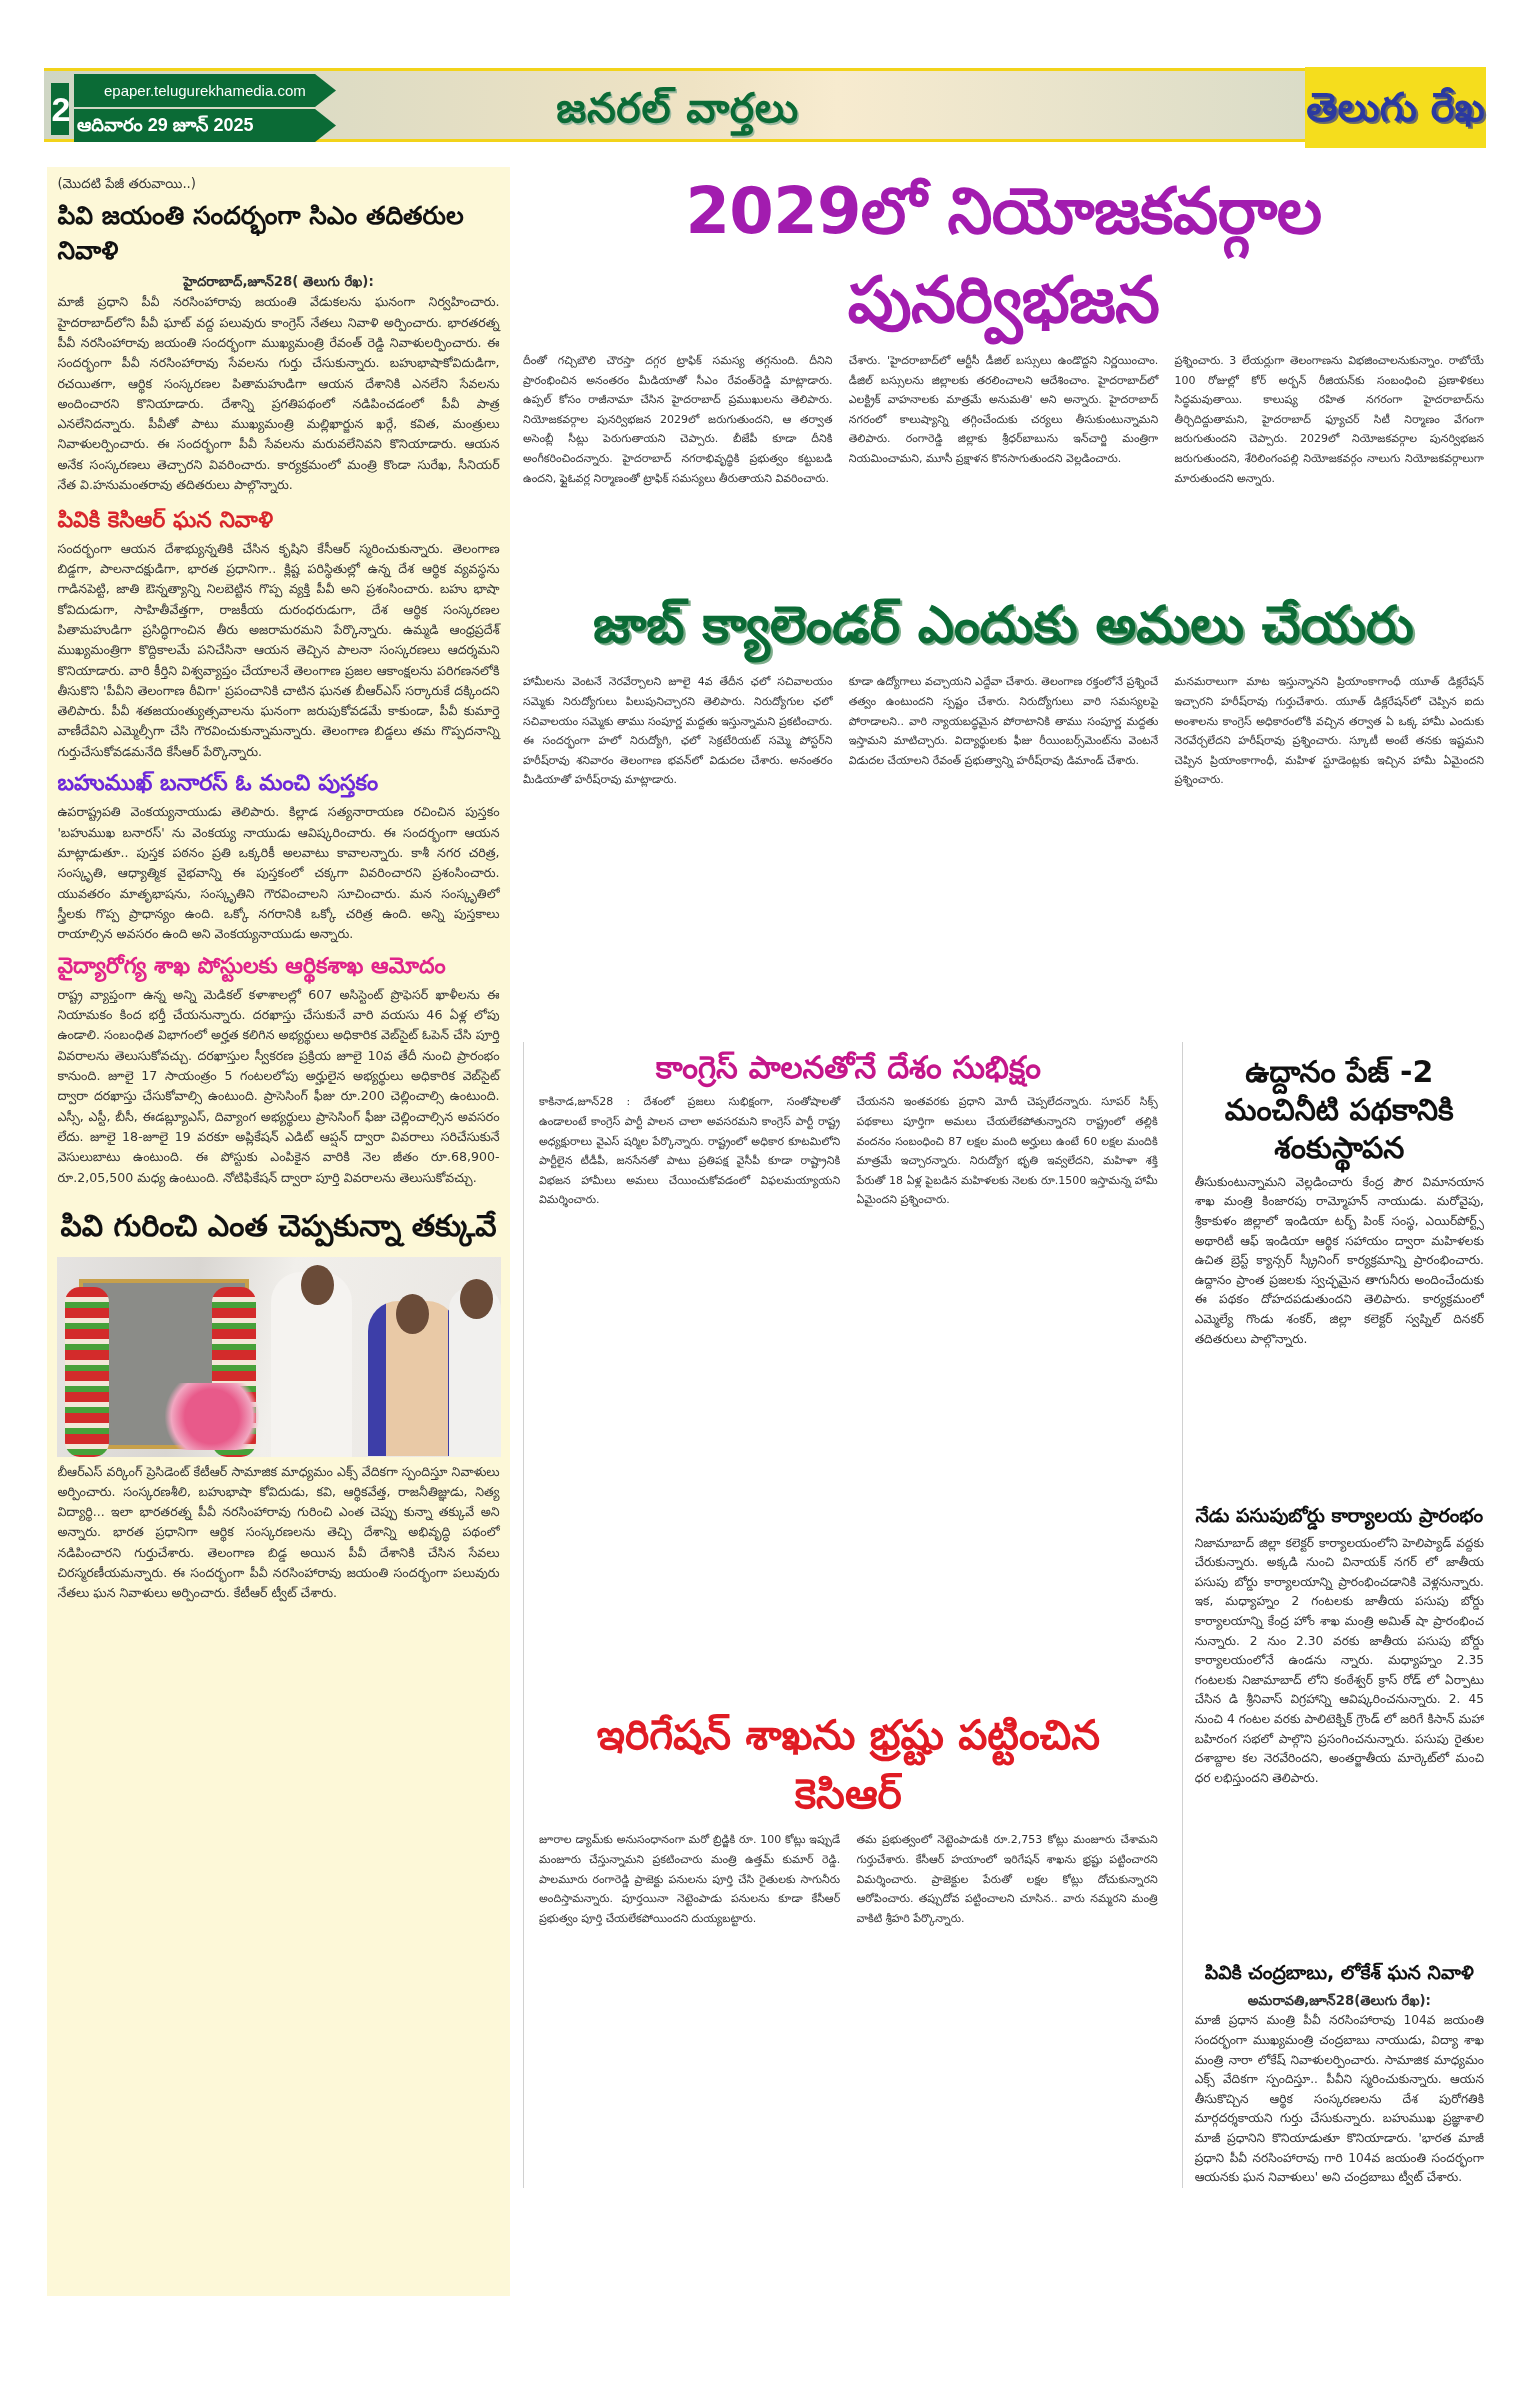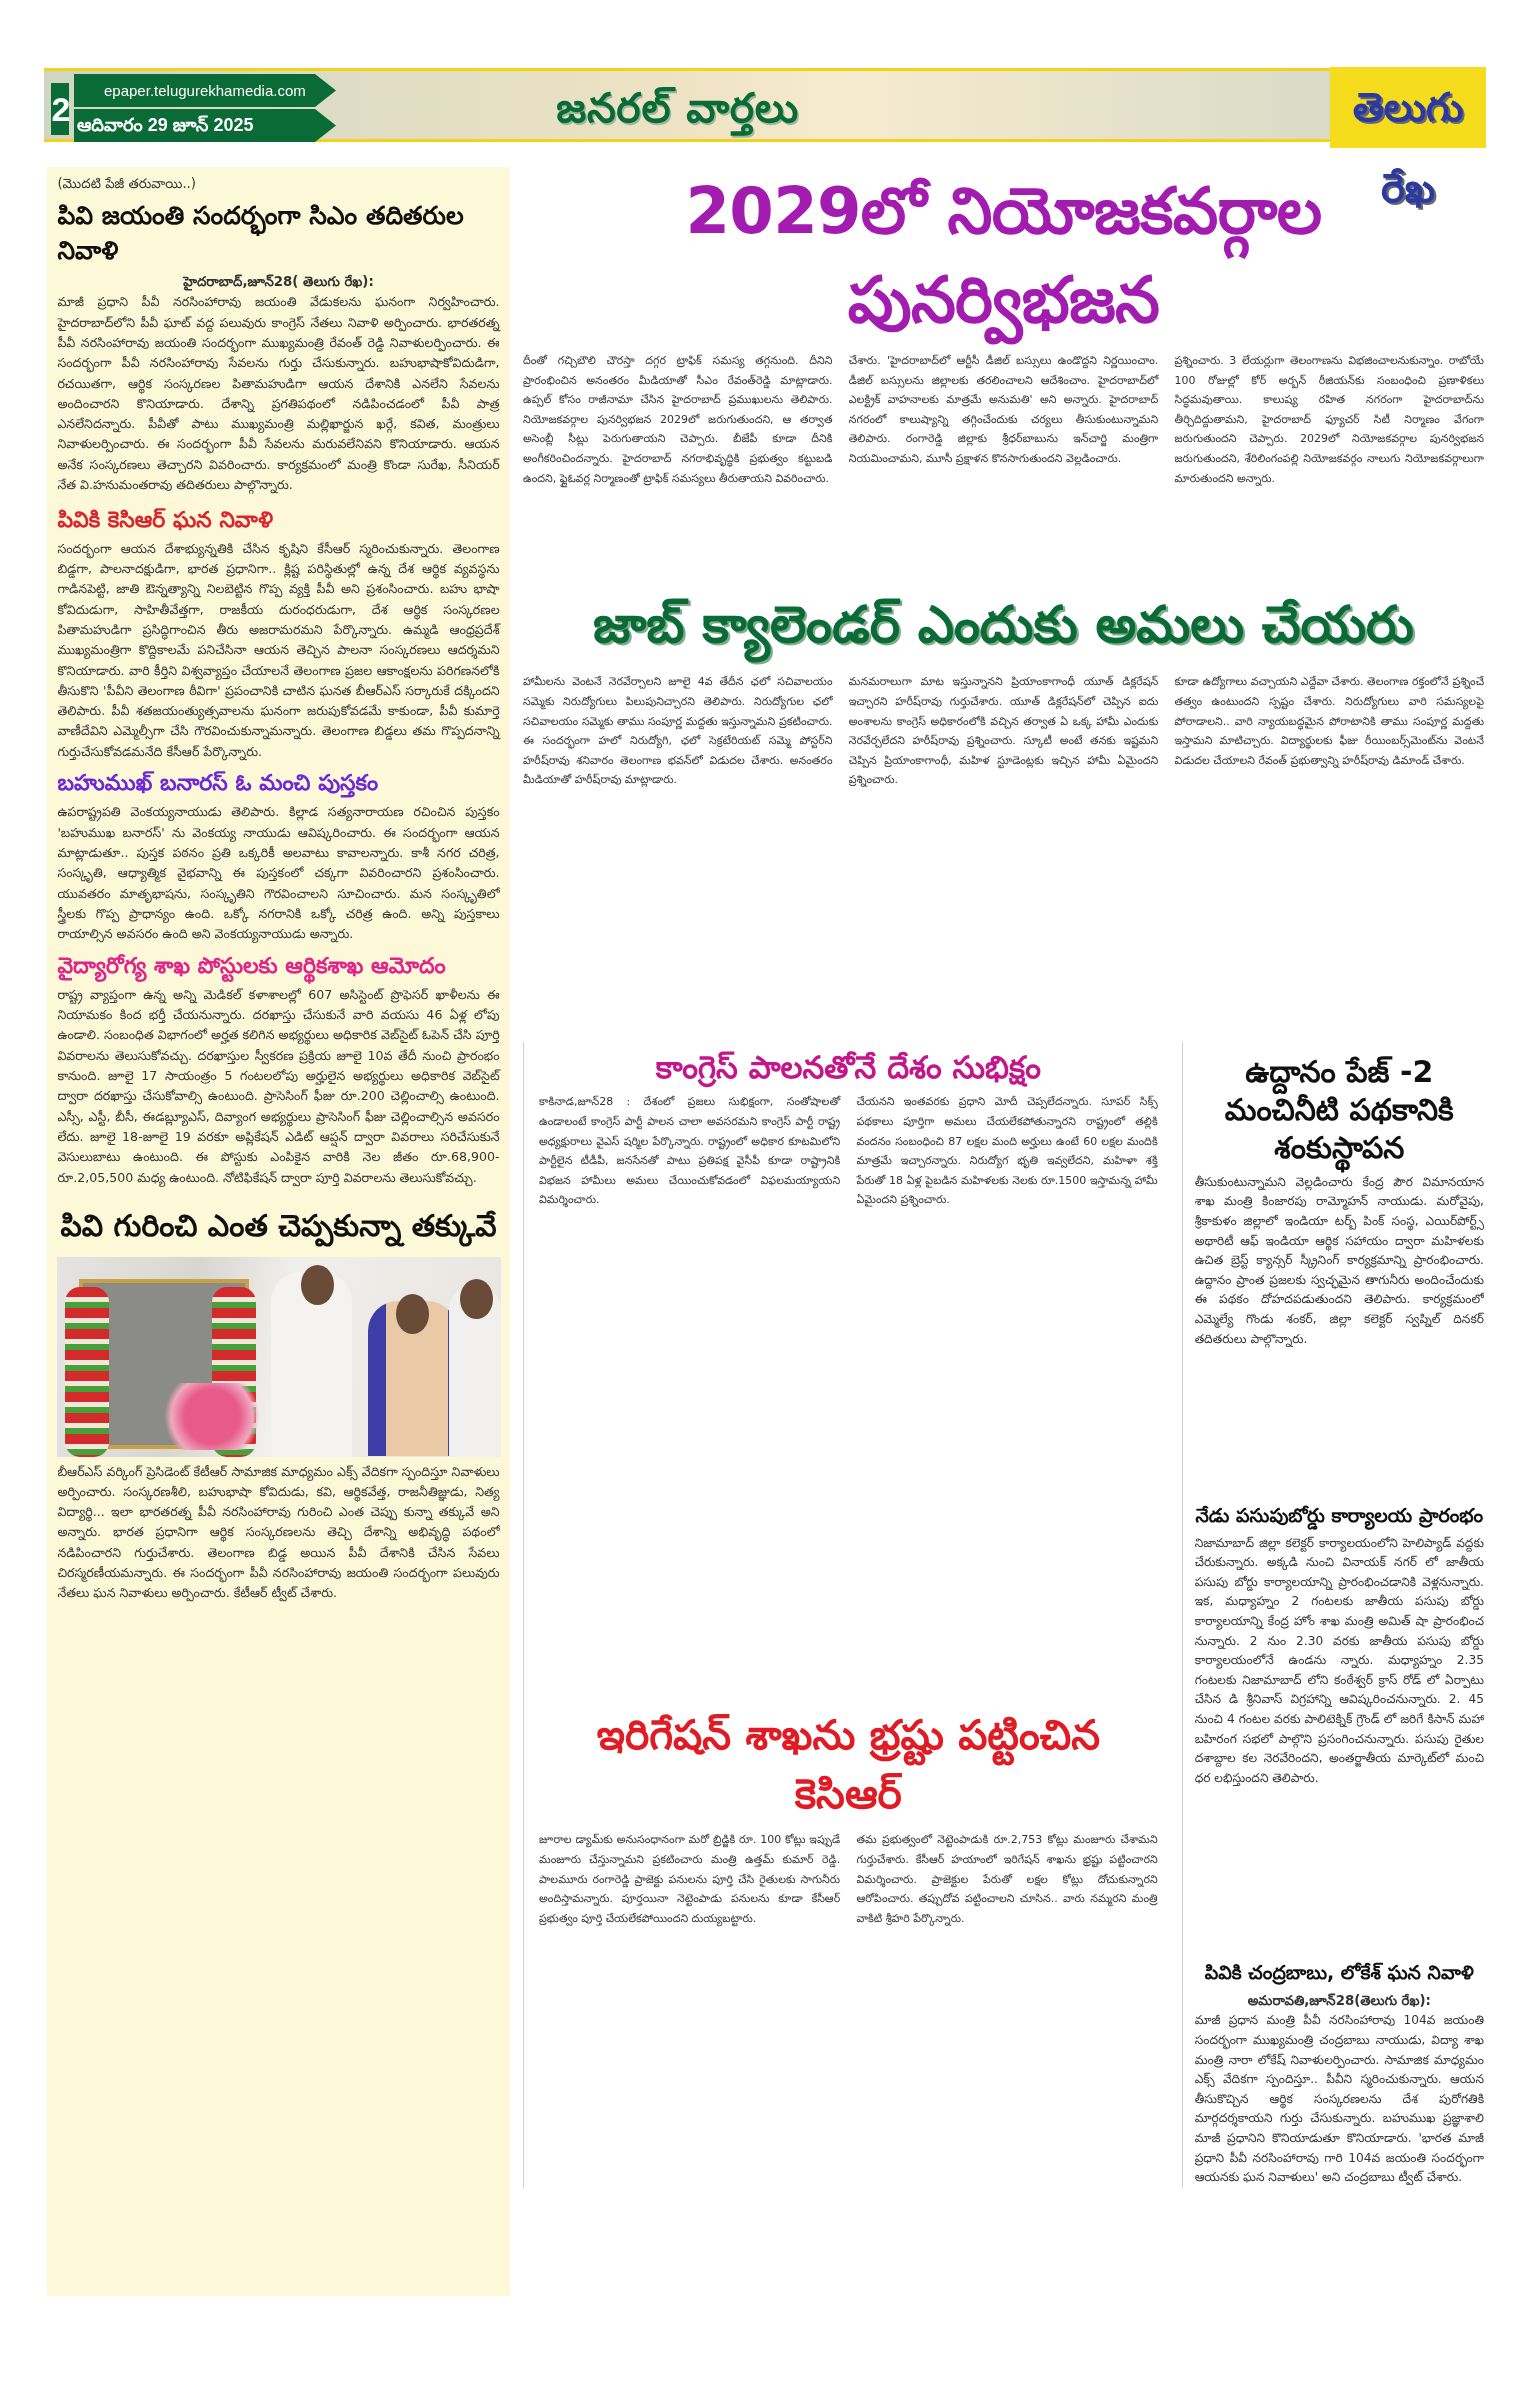--- a/index.html
+++ b/index.html
@@ -3,21 +3,21 @@
 <meta charset="utf-8">
 <style>
   *{box-sizing:border-box;margin:0;padding:0;}
   body{width:1528px;height:2401px;background:#ffffff;font-family:"DejaVu Sans",sans-serif;color:#222;position:relative;overflow:hidden;}
   .masthead{position:absolute;left:44px;top:68px;width:1442px;height:74px;background:linear-gradient(90deg,#cfd6c4 0%,#efe3c4 45%,#f7ebcf 55%,#cfd6c4 100%);border-top:3.7px solid #f2d31a;border-bottom:3.7px solid #f2d31a;}
   .masthead .pnum{position:absolute;left:7.4px;top:12px;width:18px;height:52px;background:#0b6b36;color:#fff;font-family:"Liberation Sans",sans-serif;font-weight:bold;font-size:34px;line-height:52px;text-align:center;}
   .masthead .tag{position:absolute;left:30px;width:262px;height:33px;background:#0b6b36;color:#fff;font-family:"Liberation Sans",sans-serif;font-size:16.3px;line-height:33px;padding-left:3px;clip-path:polygon(0 0,92% 0,100% 50%,92% 100%,0 100%);}
   .masthead .tag.t1{top:3px;font-size:15px;padding-left:30px;}
   .masthead .tag.t2{top:38px;font-weight:bold;font-size:18px;}
   .masthead .section{position:absolute;left:360px;top:6px;width:547px;height:62px;color:#0b6b36;font-weight:bold;font-size:41px;line-height:62px;text-align:center;letter-spacing:0.7px;text-shadow:1.5px 1.5px 0 #9bb8a0;}
-  .masthead .logo{position:absolute;right:0;top:-3.7px;width:156px;height:81px;background:#f5dd1d;color:#2b3aa0;font-weight:bold;font-size:40px;line-height:81px;text-align:center;text-shadow:2.2px 2.2px 0 #6a6a6a;}
+  .masthead .logo{position:absolute;right:0;top:-3.7px;width:181px;height:81px;background:#f5dd1d;color:#2b3aa0;font-weight:bold;font-size:40px;line-height:81px;text-align:center;text-shadow:2.2px 2.2px 0 #6a6a6a;}
   .leftcol{position:absolute;left:47px;top:167px;width:463px;height:2129px;background:#fdf8d8;padding:9px 10.4px;}
   .leftcol p{font-size:12.6px;line-height:20.3px;text-align:justify;color:#333;}
   .kicker{font-size:13.3px;color:#333;margin-bottom:4.4px;}
   .h-black{font-size:25px;font-weight:bold;color:#111;line-height:35px;margin:3px 0;}
   .h-red{font-size:22px;font-weight:bold;color:#d8262c;line-height:33px;margin:7.4px 0 3px;}
   .h-blue{font-size:22px;font-weight:bold;color:#6d28d9;line-height:33px;margin:4.4px 0 3px;}
   .h-pink{font-size:22px;font-weight:bold;color:#e0248a;line-height:33px;margin:4.4px 0 3px;}
   .h-center-black{font-size:30px;font-weight:bold;color:#111;line-height:44px;text-align:center;margin:16.3px 0 9px;}
   .dateline{text-align:center;font-size:13.3px;font-weight:bold;color:#333;line-height:21px;}
   .photo{width:444px;height:200px;margin:7.4px 0 4.4px;position:relative;overflow:hidden;background:linear-gradient(100deg,#e6e4e2 0%,#d9d6d2 30%,#f1efeb 50%,#e8e5e1 100%);}
@@ -88,22 +88,22 @@
   <h1 class="big-red">2029లో నియోజకవర్గాల పునర్విభజన</h1>
   <div class="cols" style="height:222px;overflow:hidden;margin-top:6px;">
     <div class="col">దీంతో గచ్చిబౌలి చౌరస్తా దగ్గర ట్రాఫిక్ సమస్య తగ్గనుంది. దీనిని ప్రారంభించిన అనంతరం మీడియాతో సీఎం రేవంత్‌రెడ్డి మాట్లాడారు. ఉప్పల్ కోసం రాజీనామా చేసిన హైదరాబాద్ ప్రముఖులను తెలిపారు. నియోజకవర్గాల పునర్విభజన 2029లో జరుగుతుందని, ఆ తర్వాత అసెంబ్లీ సీట్లు పెరుగుతాయని చెప్పారు. బీజేపీ కూడా దీనికి అంగీకరించిందన్నారు. హైదరాబాద్ నగరాభివృద్ధికి ప్రభుత్వం కట్టుబడి ఉందని, ఫ్లైఓవర్ల నిర్మాణంతో ట్రాఫిక్ సమస్యలు తీరుతాయని వివరించారు.</div>
     <div class="col">చేశారు. 'హైదరాబాద్‌లో ఆర్టీసీ డీజిల్ బస్సులు ఉండొద్దని నిర్ణయించాం. డీజిల్ బస్సులను జిల్లాలకు తరలించాలని ఆదేశించాం. హైదరాబాద్‌లో ఎలక్ట్రిక్ వాహనాలకు మాత్రమే అనుమతి' అని అన్నారు. హైదరాబాద్ నగరంలో కాలుష్యాన్ని తగ్గించేందుకు చర్యలు తీసుకుంటున్నామని తెలిపారు. రంగారెడ్డి జిల్లాకు శ్రీధర్‌బాబును ఇన్‌చార్జి మంత్రిగా నియమించామని, మూసీ ప్రక్షాళన కొనసాగుతుందని వెల్లడించారు.</div>
     <div class="col">ప్రశ్నించారు. 3 లేయర్లుగా తెలంగాణను విభజించాలనుకున్నాం. రాబోయే 100 రోజుల్లో కోర్ అర్బన్ రీజియన్‌కు సంబంధించి ప్రణాళికలు సిద్ధమవుతాయి. కాలుష్య రహిత నగరంగా హైదరాబాద్‌ను తీర్చిదిద్దుతామని, హైదరాబాద్ ఫ్యూచర్ సిటీ నిర్మాణం వేగంగా జరుగుతుందని చెప్పారు. 2029లో నియోజకవర్గాల పునర్విభజన జరుగుతుందని, శేరిలింగంపల్లి నియోజకవర్గం నాలుగు నియోజకవర్గాలుగా మారుతుందని అన్నారు.</div>
   </div>
 
   <h1 class="big-green" style="margin-top:15px;">జాబ్ క్యాలెండర్ ఎందుకు అమలు చేయరు</h1>
   <div class="cols" style="height:355px;overflow:hidden;margin-top:10.4px;">
     <div class="col">హామీలను వెంటనే నెరవేర్చాలని జూలై 4వ తేదీన ఛలో సచివాలయం సమ్మెకు నిరుద్యోగులు పిలుపునిచ్చారని తెలిపారు. నిరుద్యోగుల ఛలో సచివాలయం సమ్మెకు తాము సంపూర్ణ మద్దతు ఇస్తున్నామని ప్రకటించారు. ఈ సందర్భంగా హలో నిరుద్యోగి, ఛలో సెక్రటేరియట్ సమ్మె పోస్టర్‌ని హరీష్‌రావు శనివారం తెలంగాణ భవన్‌లో విడుదల చేశారు. అనంతరం మీడియాతో హరీష్‌రావు మాట్లాడారు.</div>
+    <div class="col">కూడా ఉద్యోగాలు వచ్చాయని ఎద్దేవా చేశారు. తెలంగాణ రక్తంలోనే ప్రశ్నించే తత్వం ఉంటుందని స్పష్టం చేశారు. నిరుద్యోగులు వారి సమస్యలపై పోరాడాలని.. వారి న్యాయబద్ధమైన పోరాటానికి తాము సంపూర్ణ మద్దతు ఇస్తామని మాటిచ్చారు. విద్యార్థులకు ఫీజు రీయింబర్స్‌మెంట్‌ను వెంటనే విడుదల చేయాలని రేవంత్ ప్రభుత్వాన్ని హరీష్‌రావు డిమాండ్ చేశారు.</div>
     <div class="col">మనమరాలుగా మాట ఇస్తున్నానని ప్రియాంకాగాంధీ యూత్ డిక్లరేషన్ ఇచ్చారని హరీష్‌రావు గుర్తుచేశారు. యూత్ డిక్లరేషన్‌లో చెప్పిన ఐదు అంశాలను కాంగ్రెస్ అధికారంలోకి వచ్చిన తర్వాత ఏ ఒక్క హామీ ఎందుకు నెరవేర్చలేదని హరీష్‌రావు ప్రశ్నించారు. స్కూటీ అంటే తనకు ఇష్టమని చెప్పిన ప్రియాంకాగాంధీ, మహిళ స్టూడెంట్లకు ఇచ్చిన హామీ ఏమైందని ప్రశ్నించారు.</div>
-    <div class="col">కూడా ఉద్యోగాలు వచ్చాయని ఎద్దేవా చేశారు. తెలంగాణ రక్తంలోనే ప్రశ్నించే తత్వం ఉంటుందని స్పష్టం చేశారు. నిరుద్యోగులు వారి సమస్యలపై పోరాడాలని.. వారి న్యాయబద్ధమైన పోరాటానికి తాము సంపూర్ణ మద్దతు ఇస్తామని మాటిచ్చారు. విద్యార్థులకు ఫీజు రీయింబర్స్‌మెంట్‌ను వెంటనే విడుదల చేయాలని రేవంత్ ప్రభుత్వాన్ని హరీష్‌రావు డిమాండ్ చేశారు.</div>
   </div>
 
   <div style="display:flex;gap:24px;margin-top:15px;">
     <div style="width:636px;" class="story-rule">
       <div style="padding-left:15px;">
         <h2 class="sub-pink">కాంగ్రెస్ పాలనతోనే దేశం సుభిక్షం</h2>
         <div class="cols" style="height:599px;overflow:hidden;">
           <div class="col">కాకినాడ,జూన్28 : దేశంలో ప్రజలు సుభిక్షంగా, సంతోషాలతో ఉండాలంటే కాంగ్రెస్ పార్టీ పాలన చాలా అవసరమని కాంగ్రెస్ పార్టీ రాష్ట్ర అధ్యక్షురాలు వైఎస్ షర్మిల పేర్కొన్నారు. రాష్ట్రంలో అధికార కూటమిలోని పార్టీలైన టీడీపీ, జనసేనతో పాటు ప్రతిపక్ష వైసీపీ కూడా రాష్ట్రానికి విభజన హామీలు అమలు చేయించుకోవడంలో విఫలమయ్యాయని విమర్శించారు.</div>
           <div class="col">చేయనని ఇంతవరకు ప్రధాని మోదీ చెప్పలేదన్నారు. సూపర్ సిక్స్ పథకాలు పూర్తిగా అమలు చేయలేకపోతున్నారని రాష్ట్రంలో తల్లికి వందనం సంబంధించి 87 లక్షల మంది అర్హులు ఉంటే 60 లక్షల మందికి మాత్రమే ఇచ్చారన్నారు. నిరుద్యోగ భృతి ఇవ్వలేదని, మహిళా శక్తి పేరుతో 18 ఏళ్ల పైబడిన మహిళలకు నెలకు రూ.1500 ఇస్తామన్న హామీ ఏమైందని ప్రశ్నించారు.</div>
         </div>

